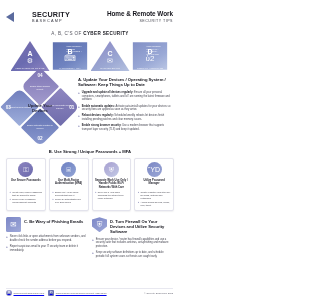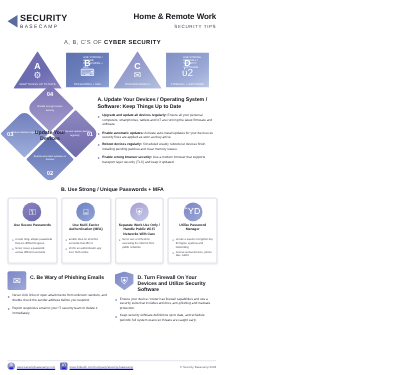--- a/index.html
+++ b/index.html
@@ -9,21 +9,21 @@
     font-family: "Liberation Sans", sans-serif;
     overflow: hidden;
   }
   .page { position: relative; width: 180px; height: 300px; background: #fff; }
 
   
   .header {
     display: flex; align-items: center; justify-content: space-between;
     padding: 7px 7px 0 6px; height: 26px;
   }
-  .brand { display: flex; align-items: center; gap: 2px; }
+  .brand { display: flex; align-items: center; gap: 18px; }
   .brand-mark {
     width: 0; height: 0;
     border-top: 5px solid transparent;
     border-bottom: 5px solid transparent;
     border-right: 8px solid #5b6b9e;
     flex: none;
   }
   .brand-text { line-height: 1; }
   .brand-title {
     font-size: 7.2px; font-weight: bold; letter-spacing: .2px; color: #1b1b22;

